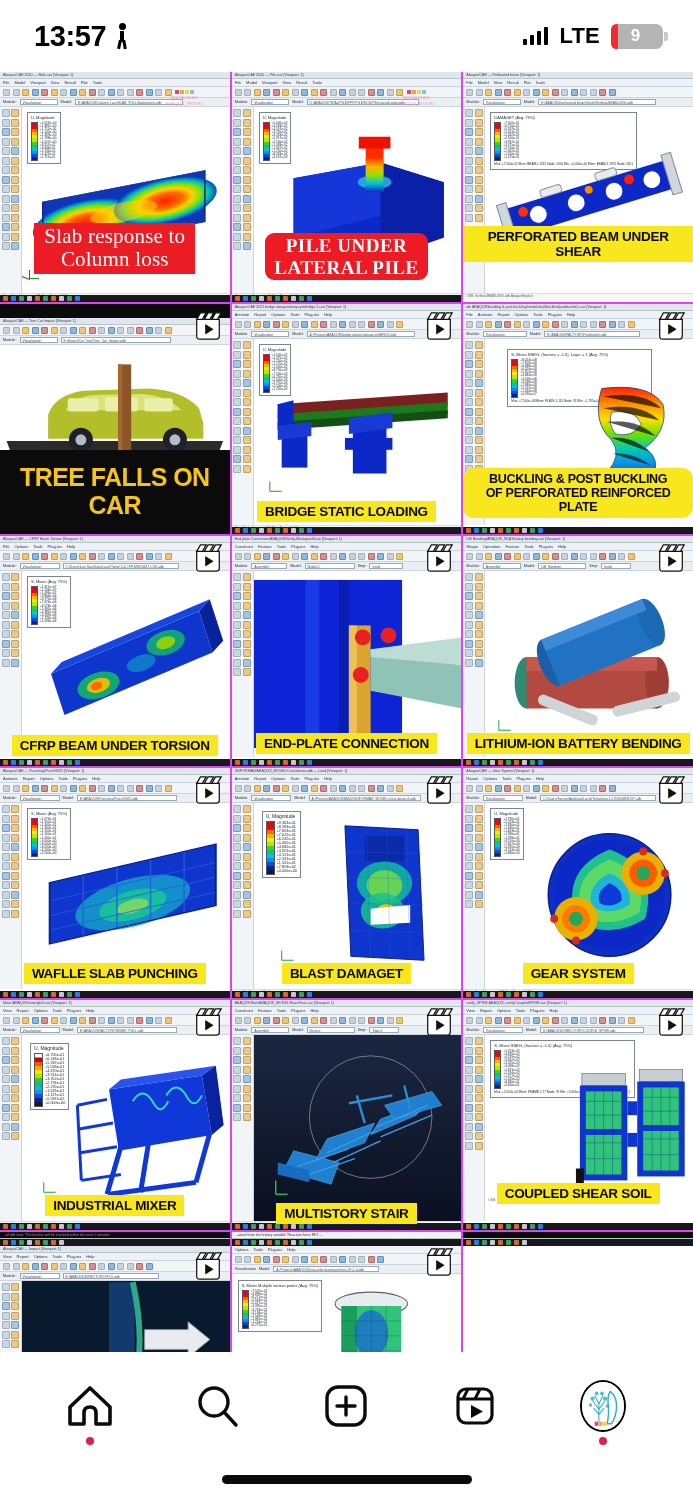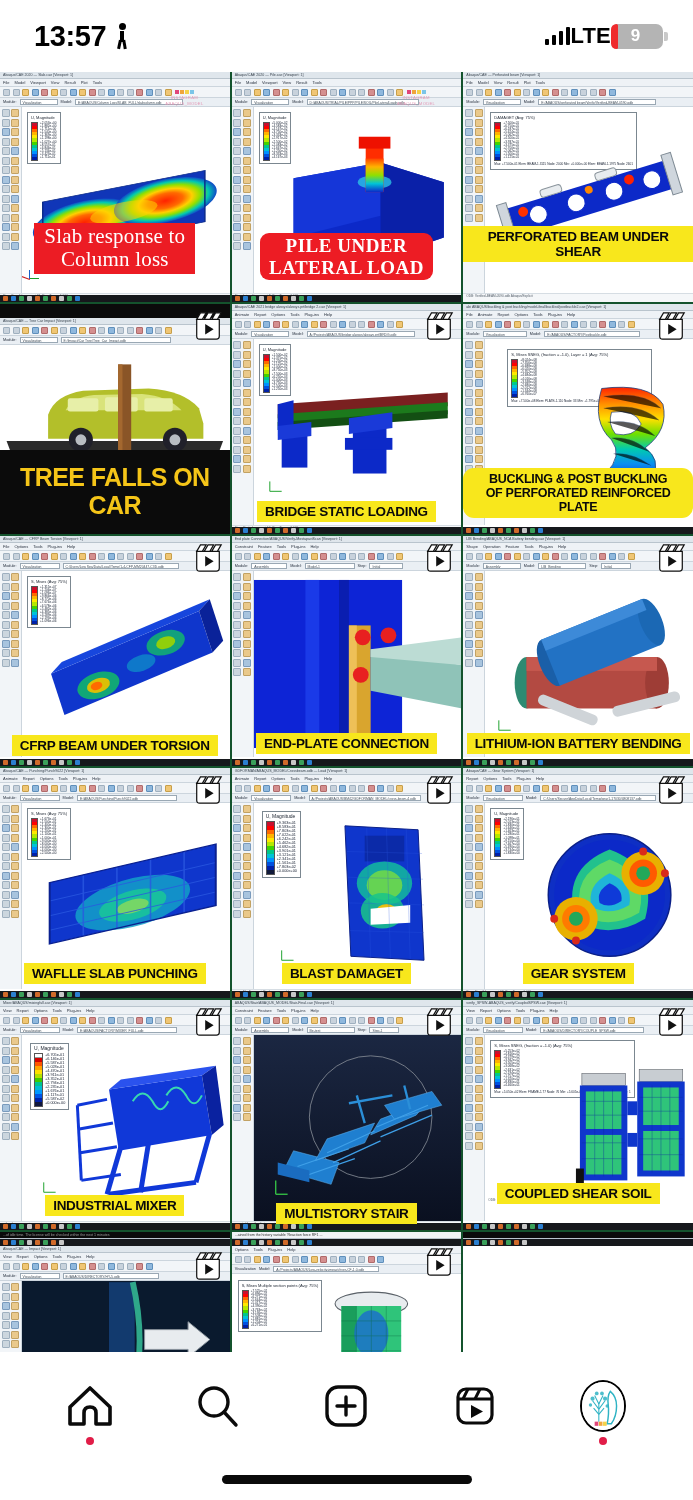--- a/index.html
+++ b/index.html
@@ -12,37 +12,37 @@
   .sb-left { display:flex; align-items:center; gap:9px; }
   .sb-time { font-size:29px; font-weight:700; color:#000; letter-spacing:-0.4px; }
   .walk-ico { width:15px; height:26px; position:relative; }
   .walk-ico .head { position:absolute; top:0; left:4px; width:7px; height:7px;
     border-radius:50%; background:#000; }
   .walk-ico .body { position:absolute; top:8px; left:5px; width:4px; height:11px; background:#000; }
   .walk-ico .leg1 { position:absolute; top:17px; left:3px; width:3px; height:9px;
     background:#000; transform:rotate(12deg); }
   .walk-ico .leg2 { position:absolute; top:17px; left:8px; width:3px; height:9px;
     background:#000; transform:rotate(-10deg); }
-  .sb-right { display:flex; align-items:center; gap:0; }
+  .sb-right { display:flex; align-items:center; gap:11px; }
   .bars { display:flex; align-items:flex-end; gap:2.5px; height:18px; }
   .bars i { width:4.5px; background:#000; border-radius:1px; display:block; }
   .bars i:nth-child(1){height:6px}.bars i:nth-child(2){height:10px}
   .bars i:nth-child(3){height:14px}.bars i:nth-child(4){height:18px}
   .lte { font-size:22px; font-weight:600; color:#000; letter-spacing:0.2px; }
   .batt { width:52px; height:25px; border-radius:7px; background:#b4b4b4;
     position:relative; display:flex; align-items:center; }
   .batt .fill { width:7px; height:100%; border-radius:7px 2px 2px 7px; background:#ef2b2d; }
   .batt .num { position:absolute; left:0; right:3px; text-align:center;
     font-size:17px; font-weight:700; color:#fff; }
   .batt:after { content:""; position:absolute; right:-5px; top:8px; width:4px; height:9px;
     background:#c9c9c9; border-radius:0 2px 2px 0; }
 
   
   .grid { display:grid; grid-template-columns:repeat(3, 1fr); gap:2px;
-    background:#14532d; width:693px; }
+    background:#d946ef; width:693px; }
   .tile { position:relative; width:229.6px; height:230px; overflow:hidden;
     background:#e9eef2; }
   .tile.short { height:170px; }
 
   
   .abq { position:absolute; inset:0; background:#ffffff; }
   .abq .titlerow { height:7px; background:#dfe6ec; border-bottom:1px solid #b9c4cd;
     font-size:3.6px; color:#3a4550; padding-left:3px; line-height:7px;
     white-space:nowrap; overflow:hidden; }
   .abq .menurow { height:8px; background:#eef2f6; border-bottom:1px solid #ccd5dd;
@@ -485,21 +485,21 @@
           <u></u>
           <u></u>
           <u></u>
         </span>
       <div>INSTAGRAM</div>
       <div>ABAQUS_MODEL</div>
     </div>
     <div class="cap cap-red-bold" style="bottom:22px">
       <div class="inner">
         <div>PILE UNDER</div>
-        <div>LATERAL LOAD</div>
+        <div>LATERAL PILE</div>
       </div>
     </div>
   </div>
 
   <div class="tile">
     <div class="abq">
       <div class="titlerow">Abaqus/CAE — Perforated beam [Viewport: 1]</div>
       <div class="menurow">
           <span>File</span>
           <span>Model</span>

